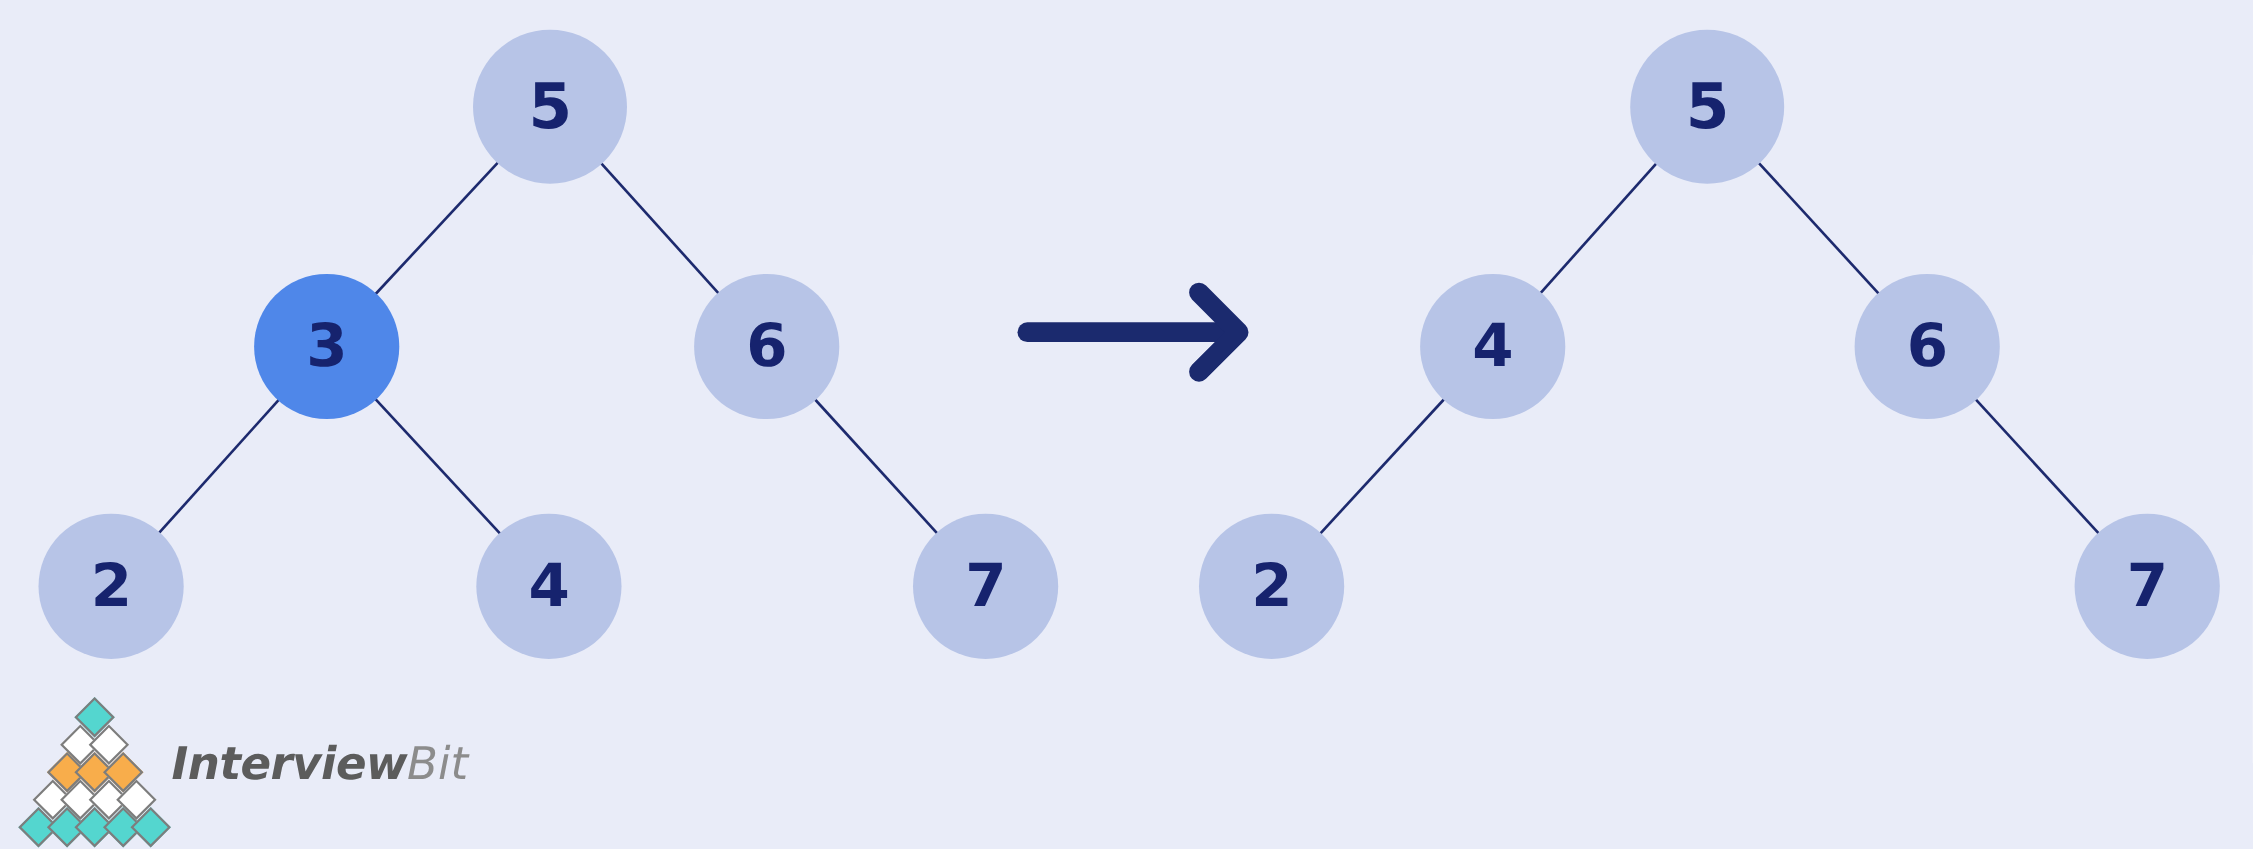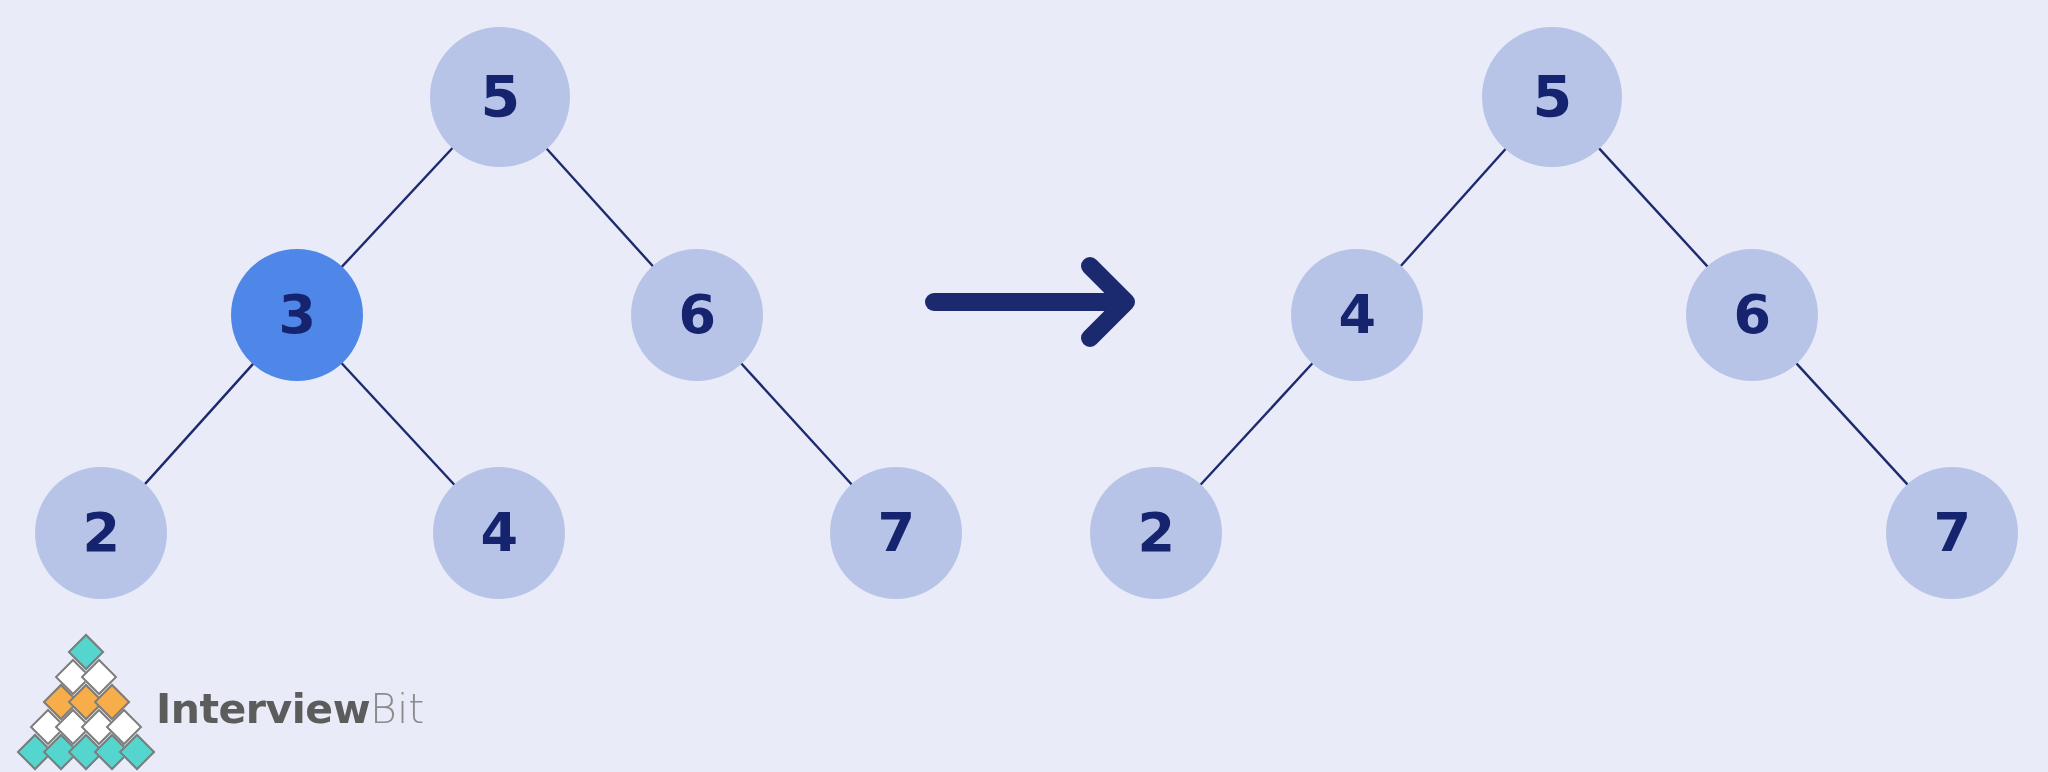--- a/index.html
+++ b/index.html
@@ -75,21 +75,22 @@
   .dia.orange { background: #f8ad4b; }
   .dia.white  { background: #ffffff; }
 
   #logo-text {
     font-family: "DejaVu Sans", sans-serif;
     font-size: 41px;
     line-height: 1;
     white-space: nowrap;
     color: #5c5c5c;
     position: relative;
-    top: 19px;
+    top: 4px;
+    font-style: italic;
   }
   #logo-text .lt-bold   { font-weight: bold; color: #5c5c5c; letter-spacing: -0.5px; }
   #logo-text .lt-light  { font-weight: 300;  color: #8c8c8c; letter-spacing: 0px; }
 </style>
 </head>
 <body>
 
 <div id="canvas" style="width: 2048px; height: 772px; background: rgb(233, 236, 248);">
 
   <svg id="edge-layer" viewBox="0 0 2048 772" xmlns="http://www.w3.org/2000/svg">

